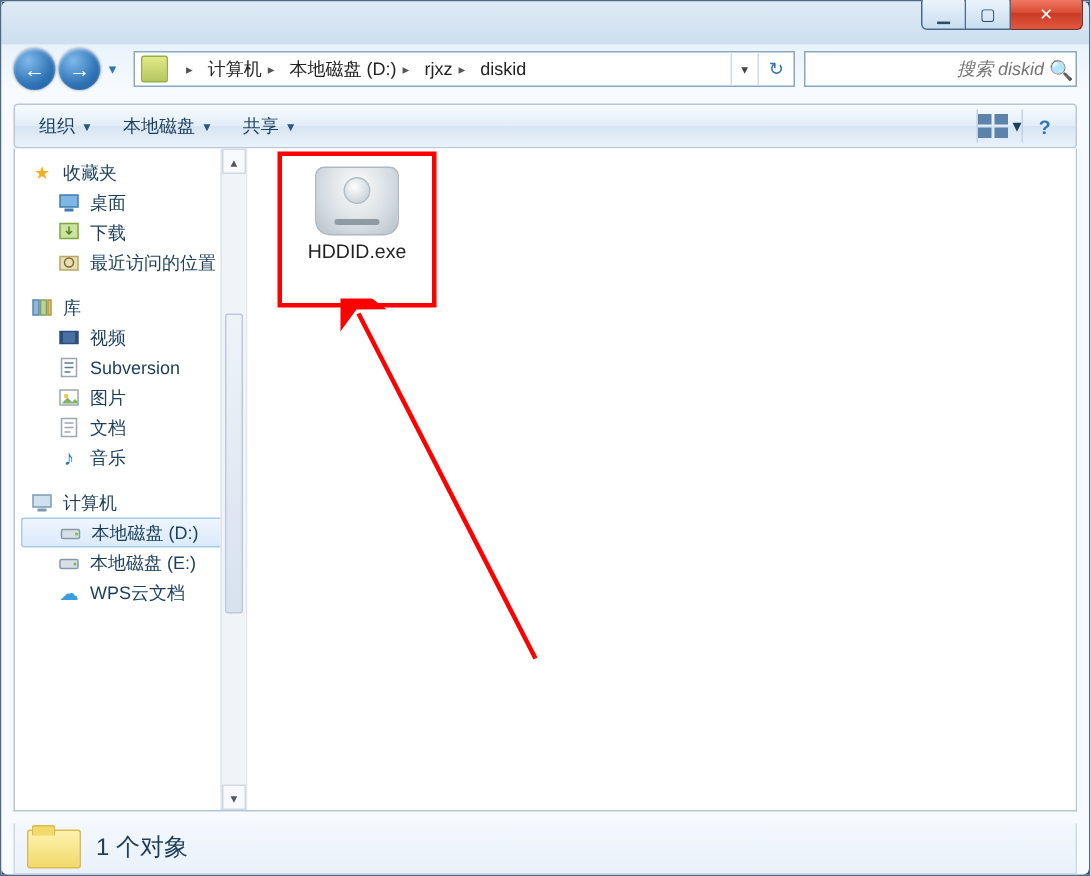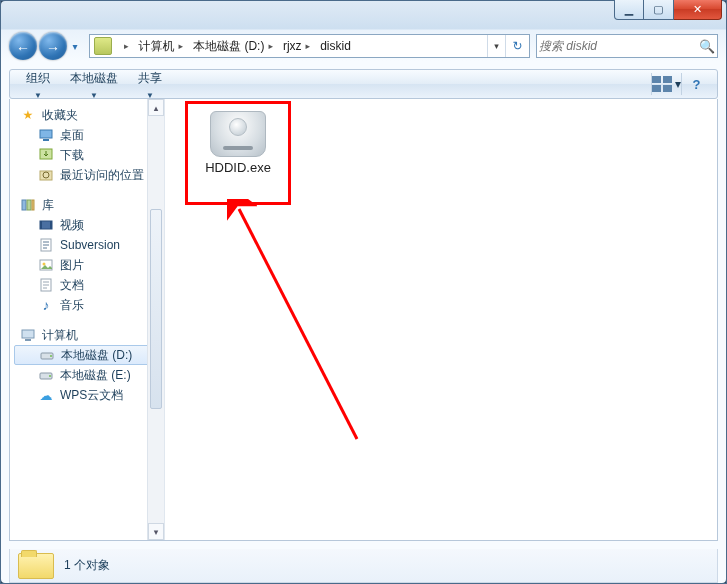--- a/index.html
+++ b/index.html
@@ -79,33 +79,33 @@
     display:flex;align-items:center;justify-content:center;color:#444;font-size:9px;
   }
   .searchbox {
     width:182px; height:24px; background:#fff; border:1px solid #8ba7c2;
     display:flex; align-items:center; font-size:12px; color:#777;
   }
   .searchbox .mag {
     width:20px;text-align:center;color:#5b7fa5;font-size:13px;
   }
   .searchbox input {
-    border:none;outline:none;flex:1;font-size:12px;font-style:italic;color:#8b5cf6;background:transparent;
+    border:none;outline:none;flex:1;font-size:12px;font-style:italic;color:#8b5cf6;background:transparent;text-align:right;
   }
 
   
   .toolbar {
     position:relative; z-index:2;
     margin:6px 8px 0 8px; height:30px;
     background:linear-gradient(#f7fbff,#e3edf7 49%,#d6e4f2 50%,#eaf2fb);
     border:1px solid #b6c7da; border-radius:3px;
     display:flex; align-items:center; font-size:12px; color:#1c3e5a;
     padding:0 6px;
   }
-  .tb-item { padding:0 10px; height:100%; display:flex;align-items:center; gap:4px;flex-direction:column;}
+  .tb-item { padding:0 10px; height:100%; display:flex;align-items:center; gap:4px;}
   .tb-item .dd{font-size:8px;color:#2c567d;}
   .tb-spacer{flex:1;}
   .tb-iconbtn{ width:30px;height:22px;display:flex;align-items:center;justify-content:center;border-left:1px solid #c2d2e3;}
   .tb-view {
     width:20px;height:16px; display:grid; grid-template-columns:1fr 1fr;grid-template-rows:1fr 1fr;gap:2px;
   }
   .tb-view span{background:#5c84ab;}
   .tb-help{color:#2f74b5;font-weight:bold;font-size:13px;}
 
   
@@ -167,21 +167,21 @@
   }
   .anno-arrow{position:absolute;pointer-events:none;}
 
   
   .statusbar{
     position:relative; z-index:2;
     margin:0 8px 6px 8px; height:34px;
     background:linear-gradient(#f4f8fd,#e9f1fa);
     border:1px solid #cdd9e7; border-top:none;
     display:flex; align-items:center; gap:10px; padding-left:8px;
-    font-size:12px;color:#1c3e5a;
+    font-size:16px;color:#1c3e5a;
   }
   .status-folder{
     width:36px;height:26px;background:linear-gradient(#fff2b0,#f2d96b);
     border:1px solid #d9bc4f;border-radius:2px;position:relative;
   }
   .status-folder::before{
     content:"";position:absolute;left:2px;top:-4px;width:14px;height:6px;
     background:#f2d96b;border:1px solid #d9bc4f;border-bottom:none;border-radius:2px 2px 0 0;
   }
 </style>

